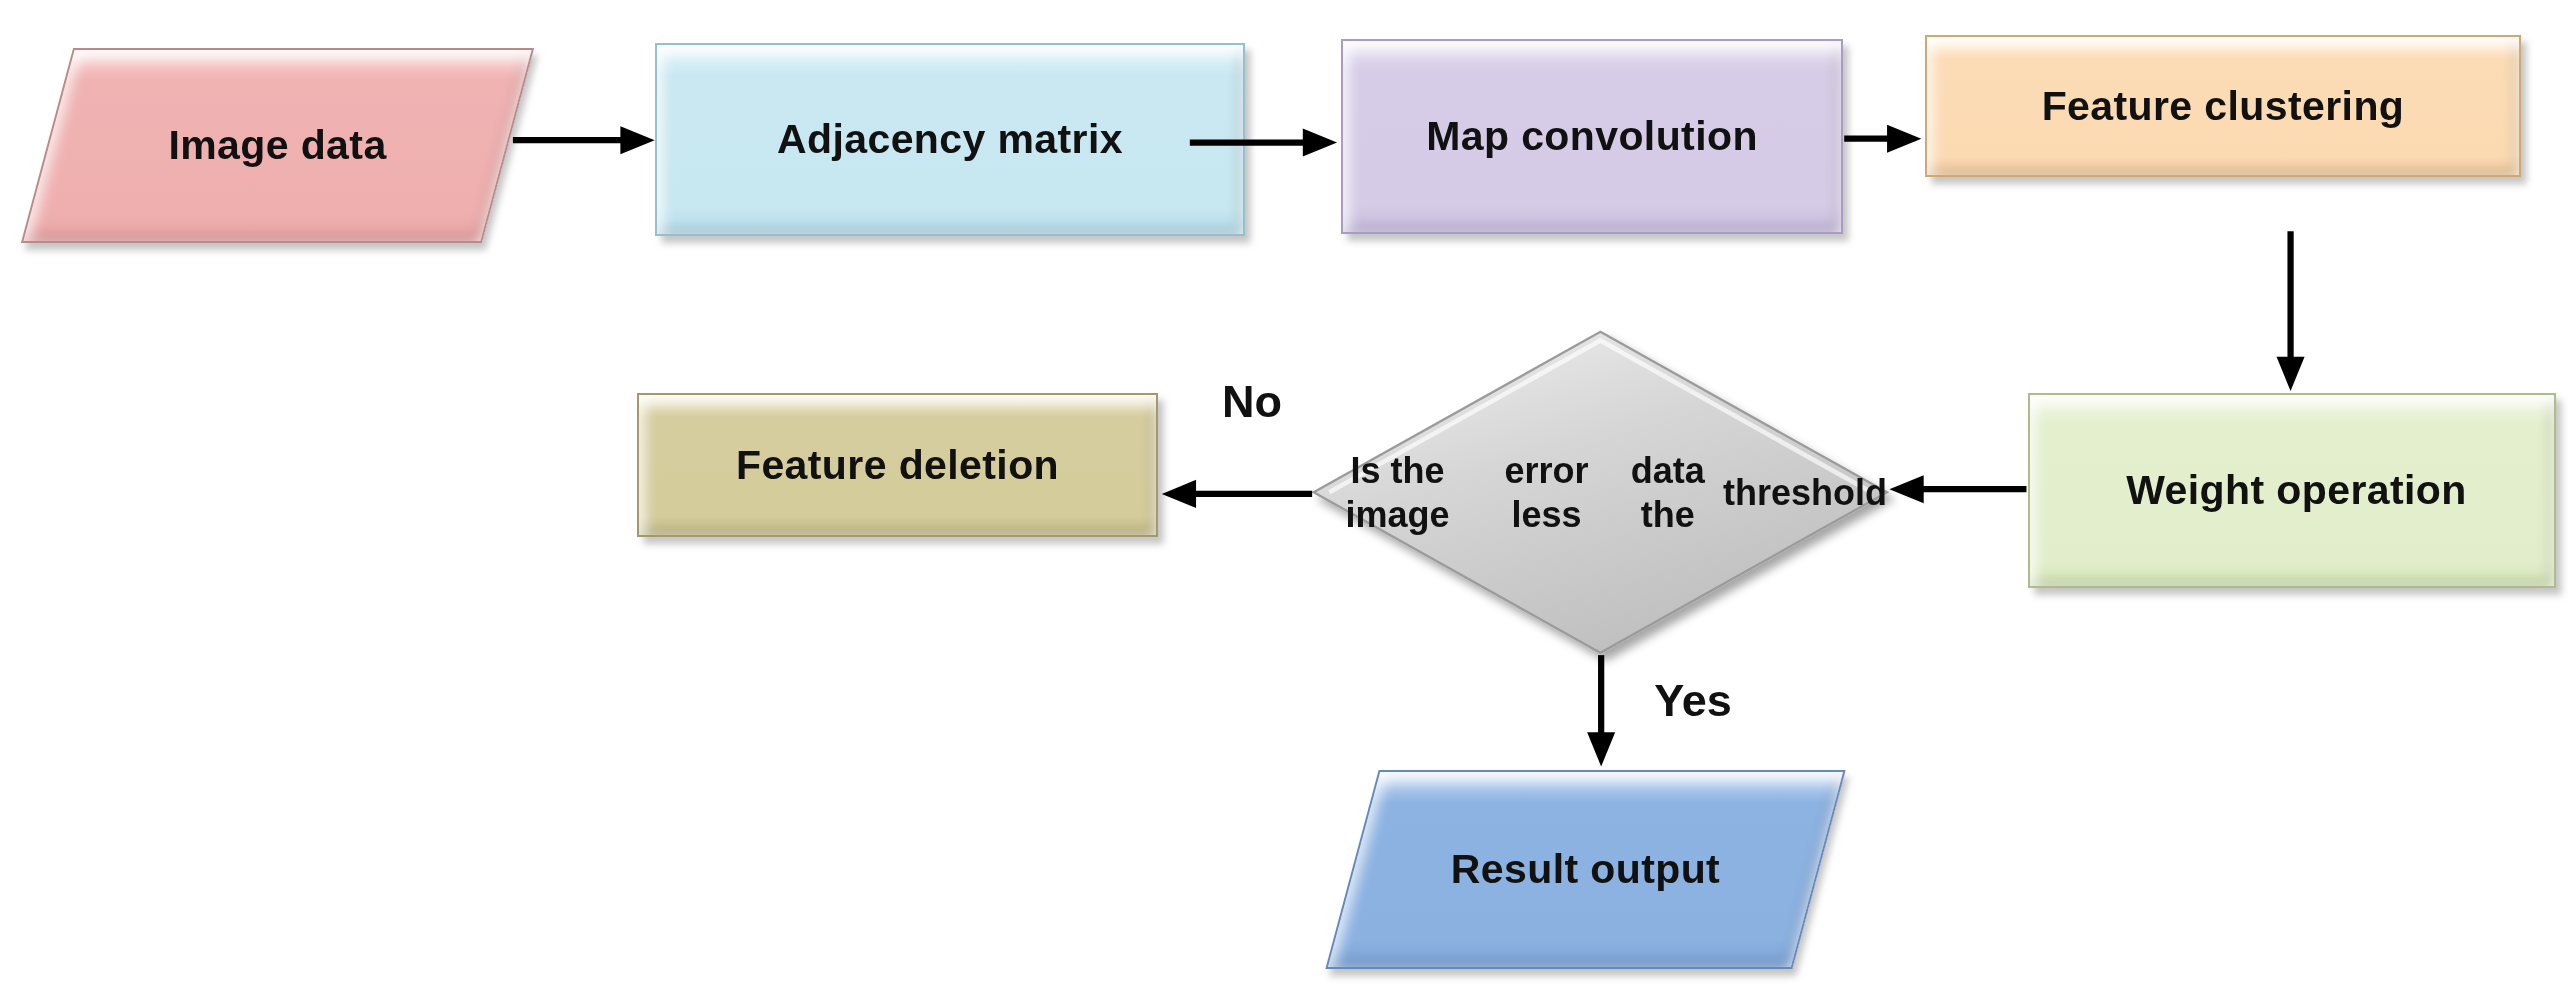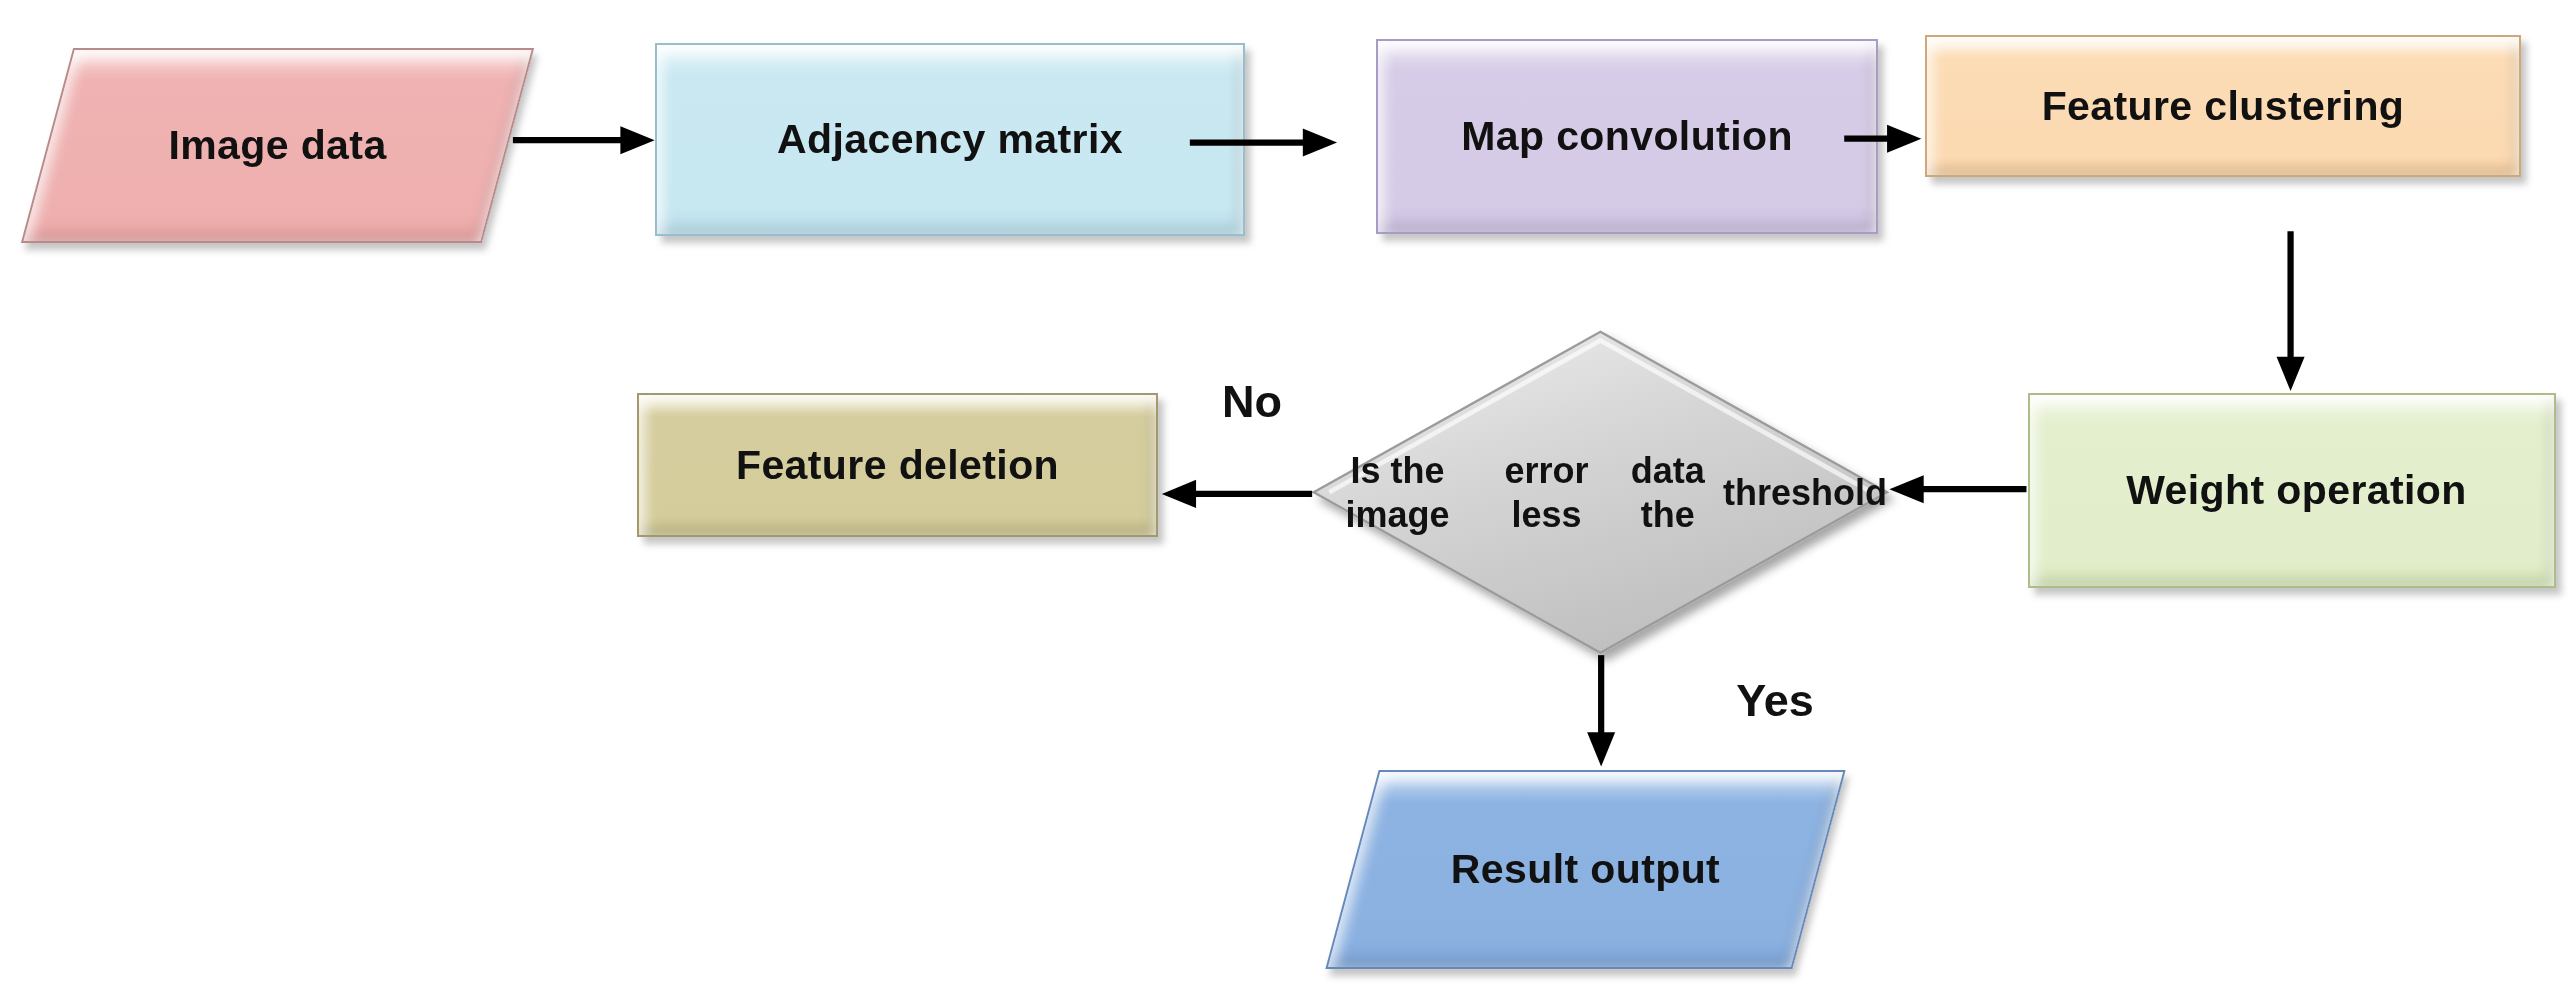--- a/index.html
+++ b/index.html
@@ -70,21 +70,21 @@
   
   .edge-label {
     position: absolute;
     font-weight: bold;
     font-size: 45px;
     color: #111111;
     text-align: center;
     width: 132px;
   }
   #label-no  { left: 1186px; top: 376px; }
-  #label-yes { left: 1709px; top: 675px; }
+  #label-yes { left: 1627px; top: 675px; }
   
   #wire-layer {
     position: absolute;
     left: 0; top: 0;
     width: 2576px;
     height: 994px;
     pointer-events: none;
   }
 </style>
 </head>
@@ -93,21 +93,21 @@
 <div id="canvas">
 
   <div class="node para c-pink" style="left:47px; top:48px; width:461px; height:195px;">
     <span class="label">Image data</span>
   </div>
 
   <div class="node c-cyan" style="left:655px; top:43px; width:590px; height:193px;">
     <span class="label">Adjacency matrix</span>
   </div>
 
-  <div class="node c-purple" style="left:1376px; top:39px; width:502px; height:195px;">
+  <div class="node c-purple" style="left:1341px; top:39px; width:502px; height:195px;">
     <span class="label">Map convolution</span>
   </div>
 
   <div class="node c-peach" style="left:1925px; top:35px; width:596px; height:142px;">
     <span class="label">Feature clustering</span>
   </div>
 
   <div class="node c-green" style="left:2028px; top:393px; width:528px; height:195px;padding-left:9px;">
     <span class="label">Weight operation</span>
   </div>

